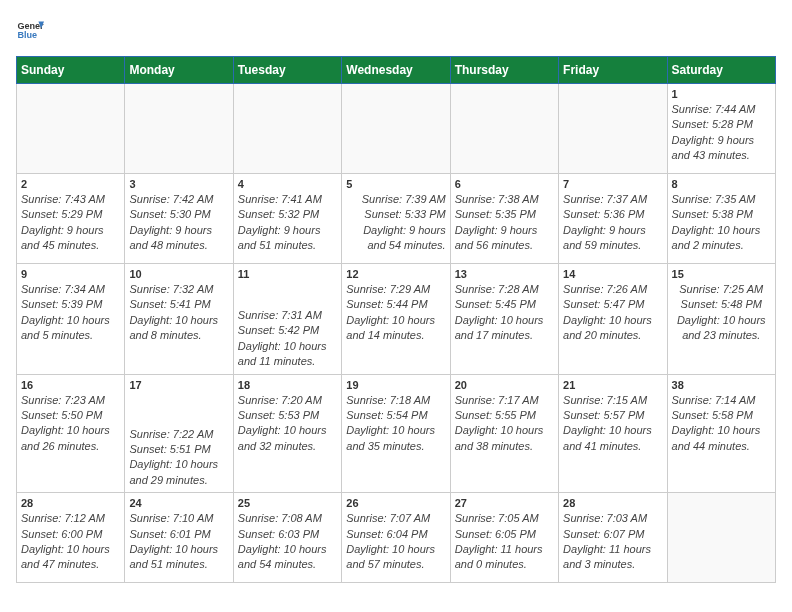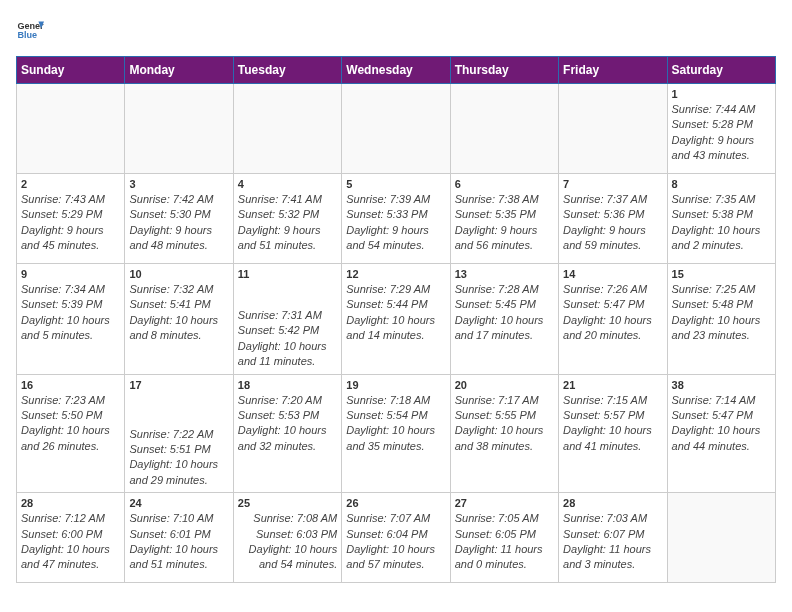--- a/index.html
+++ b/index.html
@@ -38,21 +38,21 @@
       font-size: 14px;
       color: #555;
       margin-top: 2px;
     }
     table {
       width: 100%;
       border-collapse: collapse;
       table-layout: fixed;
     }
     thead tr th {
-      background-color: #701a75;
+      background-color: #15803d;
       color: #fff;
       font-size: 12px;
       font-weight: bold;
       padding: 6px 4px;
       text-align: left;
       border: 1px solid #2a6aaf;
     }
     tbody tr td {
       border: 1px solid #ccc;
       vertical-align: top;
@@ -137,21 +137,21 @@
 Daylight: 9 hours and 48 minutes.</div>
         </td>
         <td>
           <span class="day-number">4</span>
           <div class="day-info" style="white-space: pre-line;">Sunrise: 7:41 AM
 Sunset: 5:32 PM
 Daylight: 9 hours and 51 minutes.</div>
         </td>
         <td>
           <span class="day-number">5</span>
-          <div class="day-info" style="white-space: pre-line;">Sunrise: 7:39 AM
+          <div class="day-info" style="white-space: pre-line; text-align: right;">Sunrise: 7:39 AM
 Sunset: 5:33 PM
 Daylight: 9 hours and 54 minutes.</div>
         </td>
         <td>
           <span class="day-number">6</span>
           <div class="day-info" style="white-space: pre-line;">Sunrise: 7:38 AM
 Sunset: 5:35 PM
 Daylight: 9 hours and 56 minutes.</div>
         </td>
         <td>
@@ -199,21 +199,21 @@
 Daylight: 10 hours and 17 minutes.</div>
         </td>
         <td>
           <span class="day-number">14</span>
           <div class="day-info" style="white-space: pre-line;">Sunrise: 7:26 AM
 Sunset: 5:47 PM
 Daylight: 10 hours and 20 minutes.</div>
         </td>
         <td>
           <span class="day-number">15</span>
-          <div class="day-info" style="white-space: pre-line;">Sunrise: 7:25 AM
+          <div class="day-info" style="white-space: pre-line; text-align: center;">Sunrise: 7:25 AM
 Sunset: 5:48 PM
 Daylight: 10 hours and 23 minutes.</div>
         </td>
       </tr>
       <tr>
         <td>
           <span class="day-number">16</span>
           <div class="day-info" style="white-space: pre-line;">Sunrise: 7:23 AM
 Sunset: 5:50 PM
 Daylight: 10 hours and 26 minutes.</div>
@@ -244,40 +244,40 @@
         </td>
         <td>
           <span class="day-number">21</span>
           <div class="day-info" style="white-space: pre-line;">Sunrise: 7:15 AM
 Sunset: 5:57 PM
 Daylight: 10 hours and 41 minutes.</div>
         </td>
         <td>
           <span class="day-number">38</span>
           <div class="day-info" style="white-space: pre-line;">Sunrise: 7:14 AM
-Sunset: 5:47 PM
+Sunset: 5:58 PM
 Daylight: 10 hours and 44 minutes.</div>
         </td>
       </tr>
       <tr>
         <td>
           <span class="day-number">28</span>
           <div class="day-info" style="white-space: pre-line;">Sunrise: 7:12 AM
 Sunset: 6:00 PM
 Daylight: 10 hours and 47 minutes.</div>
         </td>
         <td>
           <span class="day-number">24</span>
           <div class="day-info" style="white-space: pre-line;">Sunrise: 7:10 AM
 Sunset: 6:01 PM
 Daylight: 10 hours and 51 minutes.</div>
         </td>
         <td>
           <span class="day-number">25</span>
-          <div class="day-info" style="white-space: pre-line; text-align: right;">Sunrise: 7:08 AM
+          <div class="day-info" style="white-space: pre-line;">Sunrise: 7:08 AM
 Sunset: 6:03 PM
 Daylight: 10 hours and 54 minutes.</div>
         </td>
         <td>
           <span class="day-number">26</span>
           <div class="day-info" style="white-space: pre-line;">Sunrise: 7:07 AM
 Sunset: 6:04 PM
 Daylight: 10 hours and 57 minutes.</div>
         </td>
         <td>

